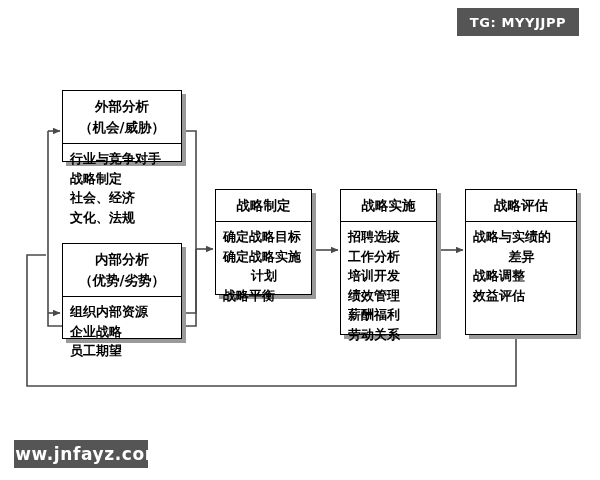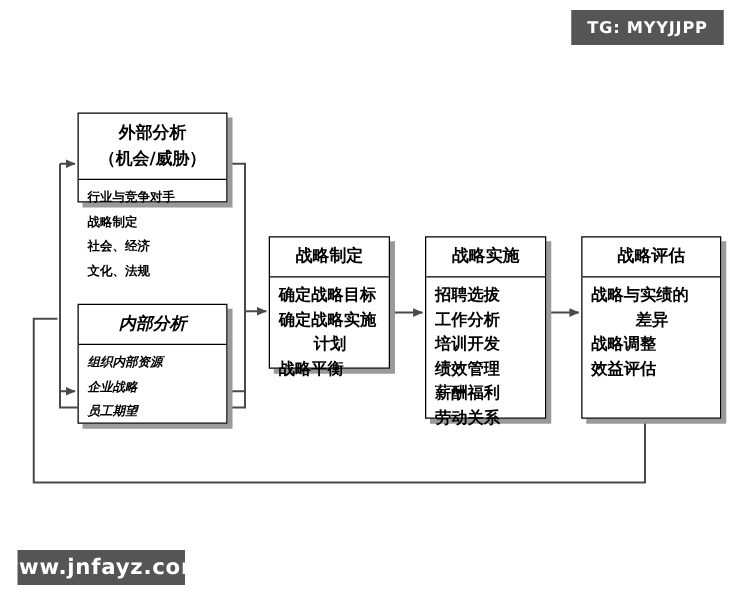--- a/index.html
+++ b/index.html
@@ -55,26 +55,26 @@
     color:#000;
     font-size:13.5px;
     line-height:19px;
     font-weight:bold;
   }
   .box .body .ln{white-space:nowrap;}
   .box .body .ln.center{text-align:center;}
 
   
   #box-external{ left:62px;  top:90px;  width:120px; height:72px; }
-  #box-internal{ left:62px;  top:243px; width:120px; height:96px;font-style:italic; }
+  #box-internal{ left:62px;  top:243px; width:120px; height:96px; }
   #box-formulation{ left:215px; top:189px; width:97px;  height:106px; }
   #box-implementation{ left:340px; top:189px; width:97px;  height:146px; }
   #box-evaluation{ left:465px; top:189px; width:112px;  height:146px; }
 
-  #box-external .body, #box-internal .body{ font-size:10px; line-height:19.5px; }
+  #box-external .body, #box-internal .body{ font-size:13px; line-height:19.5px; }
   #box-formulation .body, #box-implementation .body, #box-evaluation .body{ font-size:13px; line-height:19.5px; }
 </style>
 </head>
 <body>
 
 <div id="canvas">
 
   <svg id="wires" viewBox="0 0 600 480" xmlns="http://www.w3.org/2000/svg">
     <defs>
       <marker id="arrowhead" markerWidth="8" markerHeight="7" refX="7.5" refY="3.5" orient="auto" markerUnits="userSpaceOnUse">
@@ -111,20 +111,21 @@
       <div class="ln">行业与竞争对手</div>
       <div class="ln">战略制定</div>
       <div class="ln">社会、经济</div>
       <div class="ln">文化、法规</div>
     </div>
   </div>
 
   <div class="box" id="box-internal">
     <div class="hdr">
       <span>内部分析</span>
+      <span class="l2">（优势/劣势）</span>
     </div>
     <div class="body">
       <div class="ln">组织内部资源</div>
       <div class="ln">企业战略</div>
       <div class="ln">员工期望</div>
     </div>
   </div>
 
   <div class="box" id="box-formulation">
     <div class="hdr">

